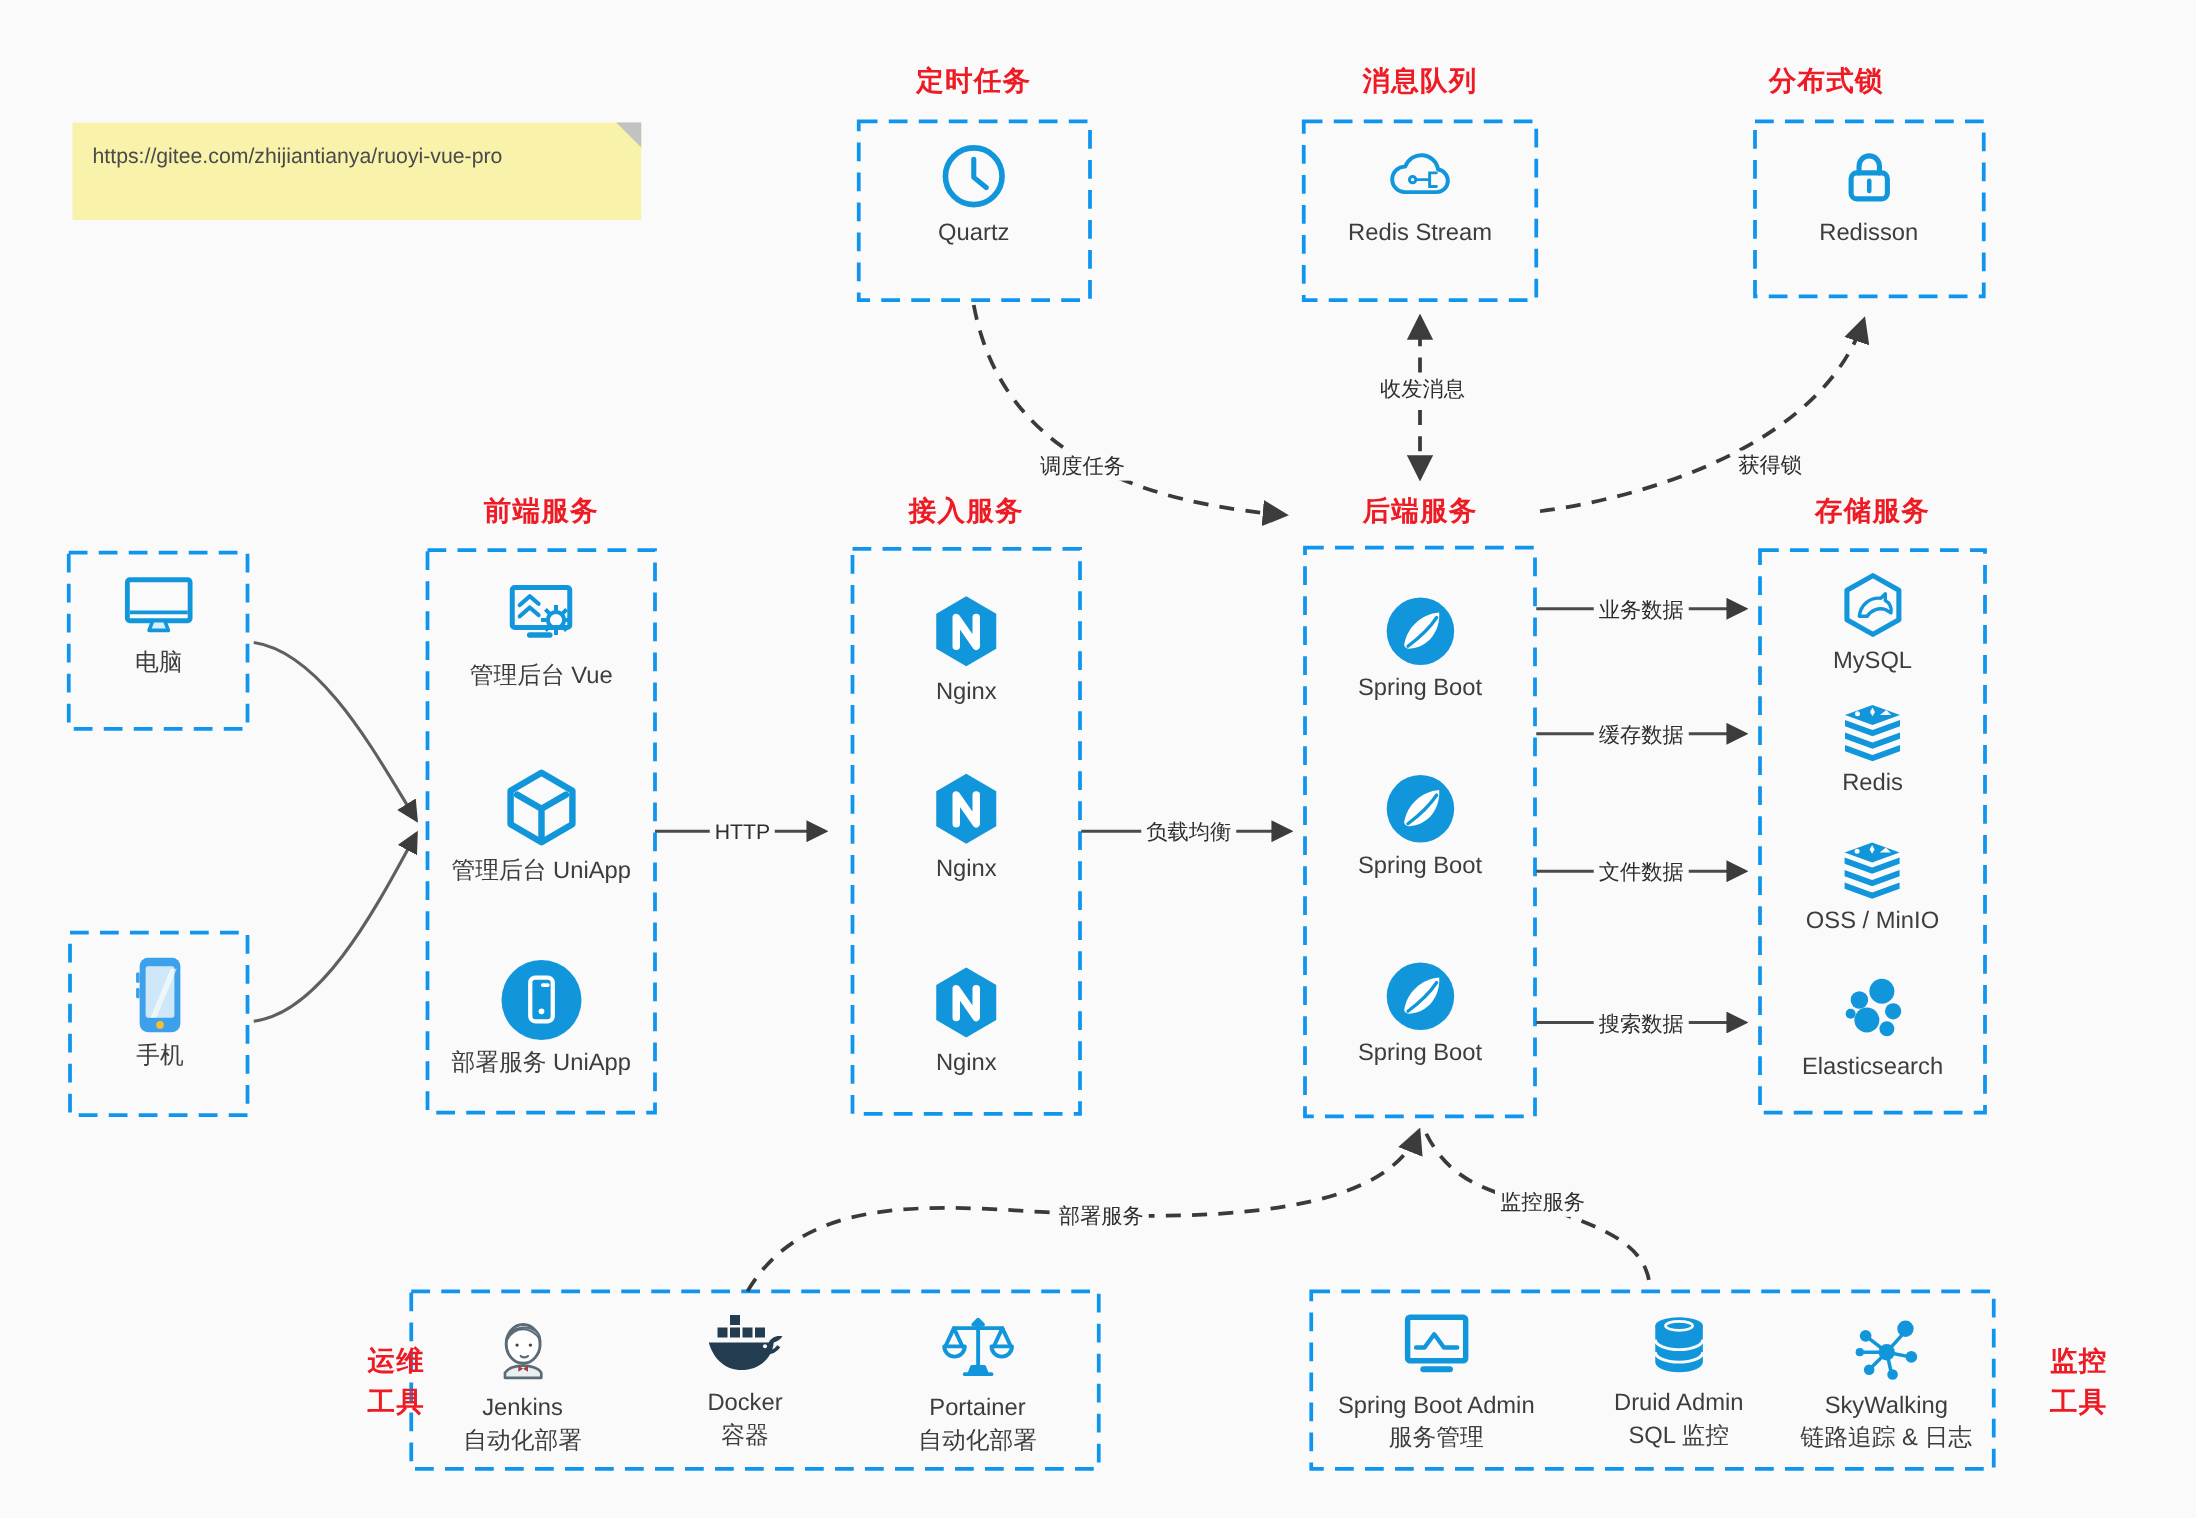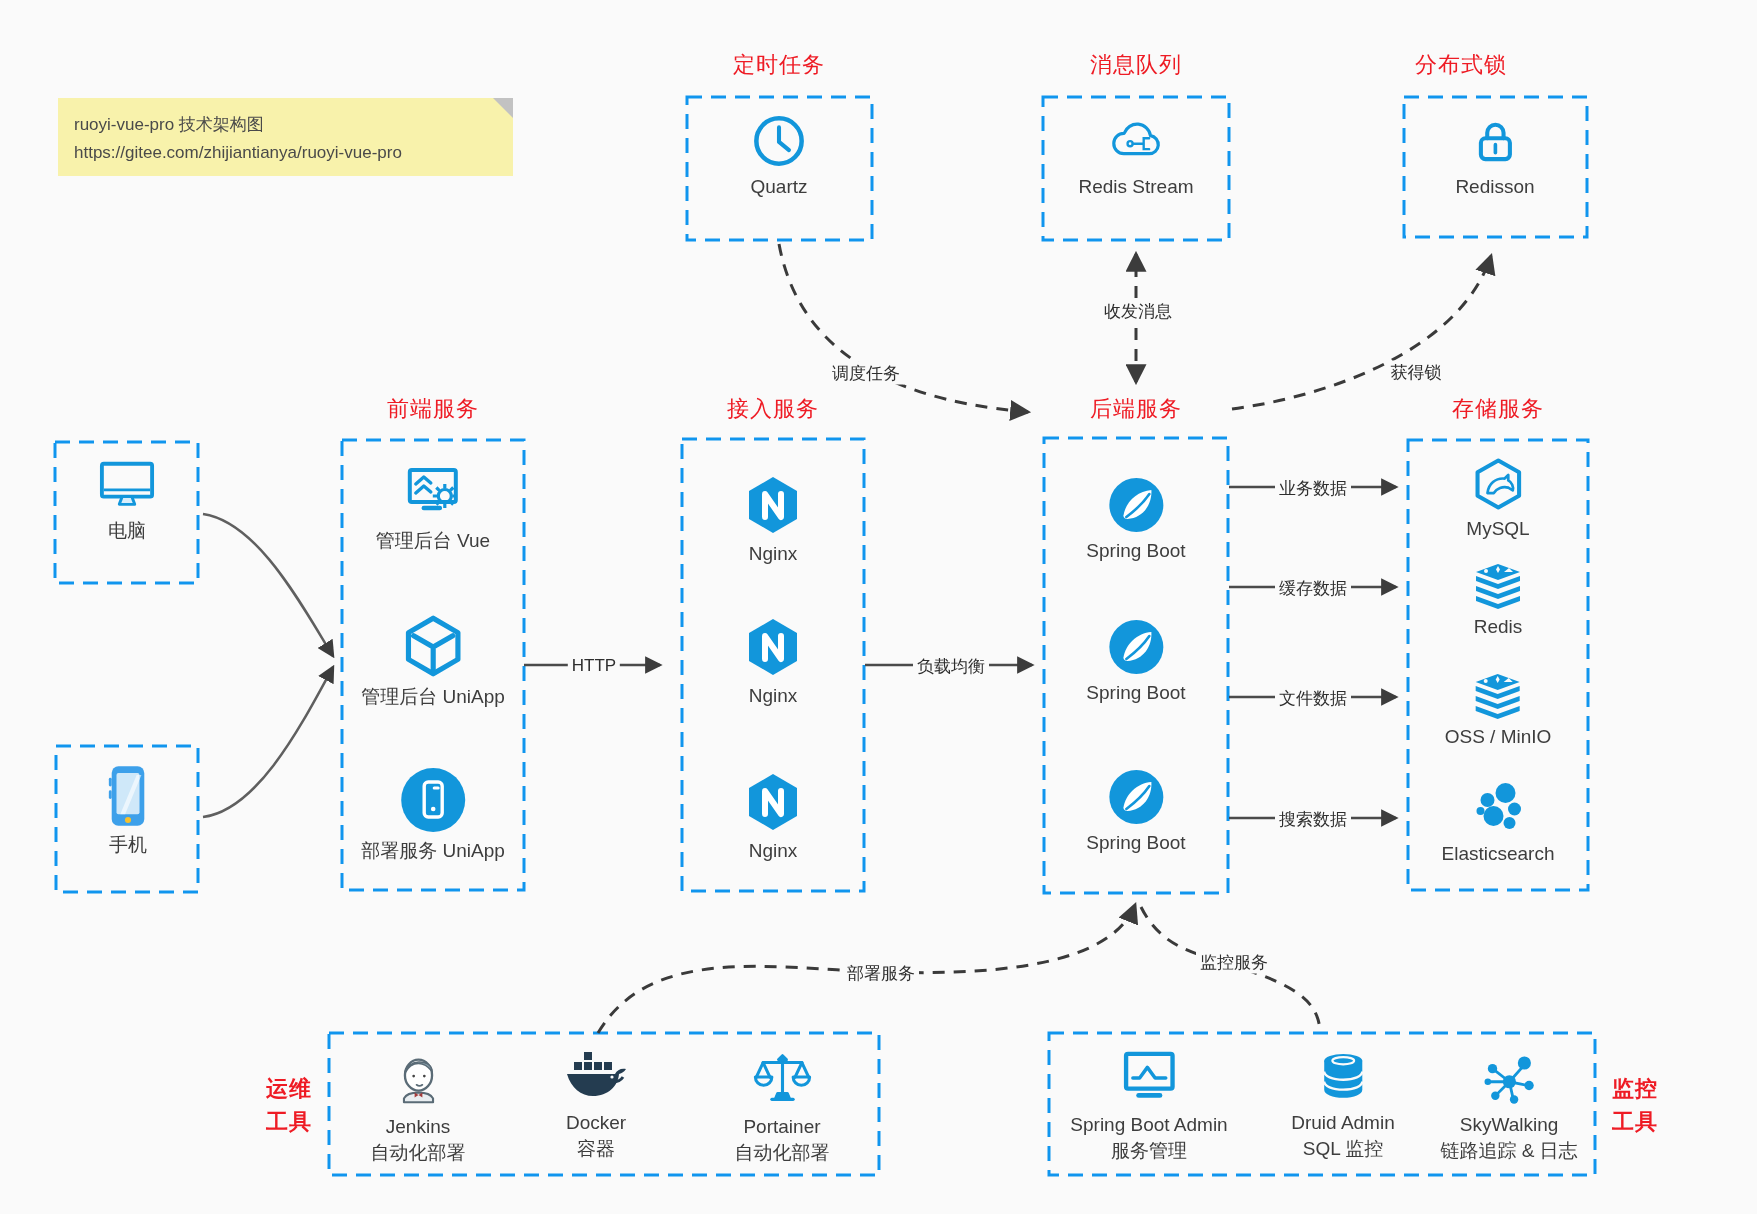--- a/index.html
+++ b/index.html
@@ -1,28 +1,28 @@
 <!DOCTYPE html>
 <html><head>
 <meta charset="utf-8">
 <style>
   html,body{margin:0;padding:0;background:#fafafa;}
   .canvas{position:relative;width:1757px;height:1214px;background:#fafafa;
           font-family:"Liberation Sans",sans-serif;overflow:hidden;}
   .overlay{position:absolute;left:0;top:0;z-index:1;}
-  .title{position:absolute;transform:translateX(-50%);font-size:22px;font-weight:normal;
+  .title{position:absolute;transform:translateX(-50%);font-size:22px;font-weight:bold;
          color:#ee1b24;white-space:nowrap;z-index:3;letter-spacing:1px;}
   .item{position:absolute;transform:translateX(-50%);display:flex;flex-direction:column;
         align-items:center;white-space:nowrap;z-index:3;}
   .item .lbl{margin-top:6px;font-size:19px;color:#3d3d3d;line-height:1.2;text-align:center;}
   .item .sub{margin-top:3px;font-size:19px;color:#3d3d3d;line-height:1.2;text-align:center;}
   .edge{position:absolute;transform:translate(-50%,-50%);font-size:17px;color:#2e2e2e;
         background:#fafafa;padding:0 4px;z-index:2;white-space:nowrap;}
   .side{position:absolute;transform:translateX(-50%);font-size:22px;font-weight:bold;
-        color:#ee1b24;text-align:center;line-height:1.5;z-index:3;letter-spacing:1px;}
+        color:#ee1b24;text-align:center;line-height:1.5;z-index:3;letter-spacing:1px;margin-left:28px;}
   .note{position:absolute;left:58px;top:98px;width:455px;height:78px;background:#f8f2ab;
         box-sizing:border-box;padding:13px 16px;font-size:17px;line-height:1.65;color:#4a4a4a;
         z-index:3;}
   .note .fold{position:absolute;right:0;top:0;width:0;height:0;
         border-top:20px solid #c2c2c2;border-left:20px solid transparent;}
   .icn{display:block;}
 </style>
 </head>
 <body>
 
@@ -59,21 +59,20 @@
 
     <path d="M779 244 C795 330 860 398 1028 412" fill="none" stroke="#3a3a3a" stroke-width="3" stroke-dasharray="12 9" marker-end="url(#arr)"></path>
     <path d="M1136 382 L1136 254" fill="none" stroke="#3a3a3a" stroke-width="3" stroke-dasharray="12 9" marker-start="url(#arr)" marker-end="url(#arr)"></path>
     <path d="M1232 409 C1330 396 1460 350 1491 256" fill="none" stroke="#3a3a3a" stroke-width="3" stroke-dasharray="12 9" marker-end="url(#arr)"></path>
     <path d="M598 1033 C650 945 770 968 880 972 C1010 976 1112 962 1135 905" fill="none" stroke="#3a3a3a" stroke-width="3" stroke-dasharray="12 9" marker-end="url(#arr)"></path>
     <path d="M1141 907 C1160 945 1190 952 1225 963 C1290 983 1318 998 1320 1031" fill="none" stroke="#3a3a3a" stroke-width="3" stroke-dasharray="12 9"></path>
   </svg>
 
   <div class="note">
     <span class="fold"></span>
-    <div>ruoyi-vue-pro 技术架构图</div>
     <div>https://gitee.com/zhijiantianya/ruoyi-vue-pro</div>
   </div>
 
   <div class="title" style="left:779px;top:50px">定时任务</div>
   <div class="title" style="left:1136px;top:50px">消息队列</div>
   <div class="title" style="left:1461px;top:50px">分布式锁</div>
   <div class="title" style="left:433px;top:394px">前端服务</div>
   <div class="title" style="left:773px;top:394px">接入服务</div>
   <div class="title" style="left:1136px;top:394px">后端服务</div>
   <div class="title" style="left:1498px;top:394px">存储服务</div>

